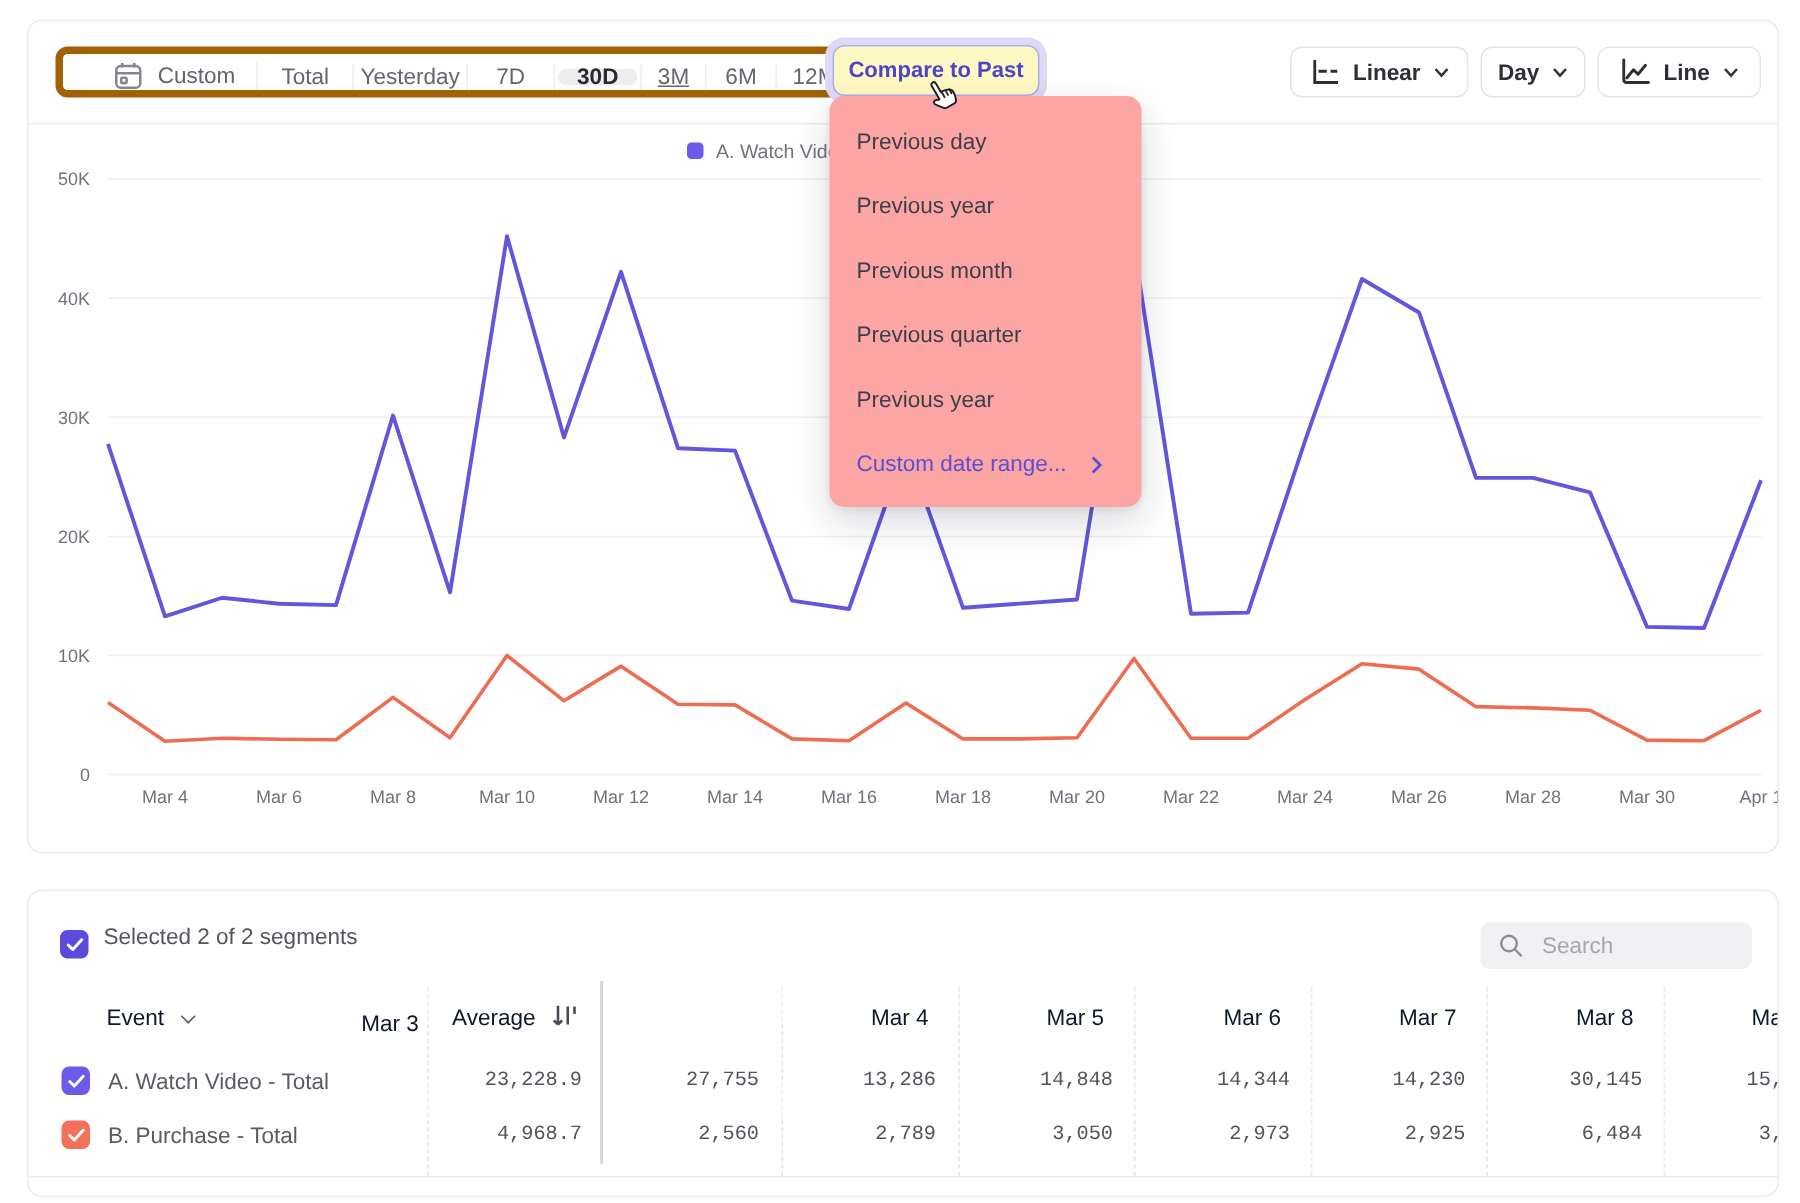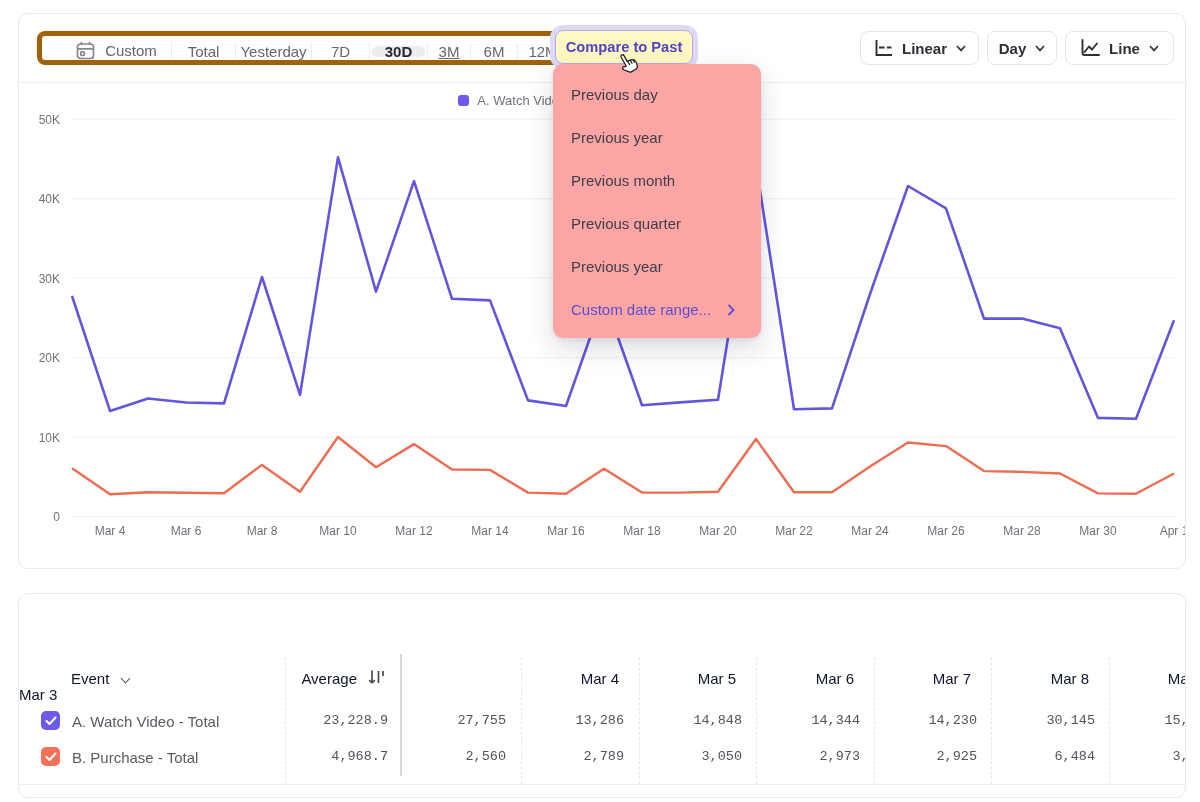--- a/index.html
+++ b/index.html
@@ -136,28 +136,43 @@
         <path d="M1.5 1 L 6.5 6 L 1.5 11"></path>
       </svg></div>
 </div>
 
 <svg id="cursor" width="22" height="24" viewBox="0 0 22 24">
   <path d="M6.5 13.5 V3.2 c0-1 .7-1.7 1.6-1.7 .9 0 1.6 .7 1.6 1.7 v6.5 c3.6 .2 7.3 1.2 7.3 4.4 0 1.1-.3 2.5-.6 3.7 -.4 1.4-.9 3-2.3 3 h-6.2 c-.9 0-1.6-.6-2.2-1.4 l-3.2-4.1 c-.6-.8-.5-1.8 .2-2.3 .7-.5 1.7-.4 2.3 .3 z" fill="#fff" stroke="#222" stroke-width="1.3" stroke-linejoin="round"></path>
   <path d="M10.2 10.2 v3.6 M12.9 10.5 v3.3 M15.5 11 v3" stroke="#222" stroke-width="1.25" fill="none" stroke-linecap="round"></path>
 </svg>
 
 <div class="card" id="tablecard">
+  <div id="selrow">
+    <div class="cb" style="left:21px; top:26px; background:#5b4bdb;">
+        <svg width="12" height="10" viewBox="0 0 12 10">
+          <path d="M1.5 5 L4.5 8 L10.5 1.5" stroke="#fff" stroke-width="2" fill="none" stroke-linecap="round" stroke-linejoin="round"></path>
+        </svg>
+      </div>
+    <div id="seltext">Selected 2 of 2 segments</div>
+    <div id="search">
+        <svg width="17" height="17" viewBox="0 0 17 17" fill="none" stroke="#8c8c95" stroke-width="1.6">
+          <circle cx="7" cy="7" r="5.2"></circle>
+          <line x1="11" y1="11" x2="15.5" y2="15.5"></line>
+        </svg>
+        <span>Search</span>
+      </div>
+  </div>
   <div class="hdr" style="left:52px; top:76px;">Event <span class="evchev"></span></div>
   <div class="hdr" style="right:828px; top:76px;margin-left:12px;">Average</div>
   <svg style="position:absolute; left:348px; top:73px;" width="22" height="19" viewBox="0 0 22 19" fill="none" stroke="#4a4a52" stroke-width="1.7">
       <path d="M5 3.5 V 16 M5 16 L 2.2 13.2 M5 16 L 7.8 13.2"></path>
       <path d="M11.5 4 V 16"></path>
       <path d="M16 4 V 9"></path>
     </svg>
-  <div class="hdr" style="left:0; top:92px; width:482px; text-align:left;">Mar 3</div>
+  <div class="hdr" style="left:0; top:80px; width:482px; text-align:center;">Mar 3</div>
   <div class="hdr" style="left:0; top:76px; width:600px; text-align:right;">Mar 4</div>
   <div class="hdr" style="left:0; top:76px; width:717px; text-align:right;">Mar 5</div>
   <div class="hdr" style="left:0; top:76px; width:835px; text-align:right;">Mar 6</div>
   <div class="hdr" style="left:0; top:76px; width:952px; text-align:right;">Mar 7</div>
   <div class="hdr" style="left:0; top:76px; width:1070px; text-align:right;">Mar 8</div>
   <div class="hdr" style="left:0; top:76px; width:1187px; text-align:right;">Mar 9</div>
 
   <div class="cb" style="left:22px; top:117px; background:#6b5be8;">
       <svg width="12" height="10" viewBox="0 0 12 10">
         <path d="M1.5 5 L4.5 8 L10.5 1.5" stroke="#fff" stroke-width="2" fill="none" stroke-linecap="round" stroke-linejoin="round"></path>

